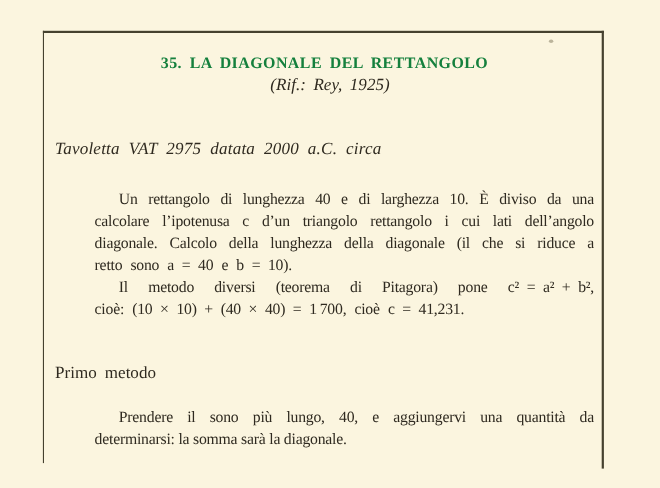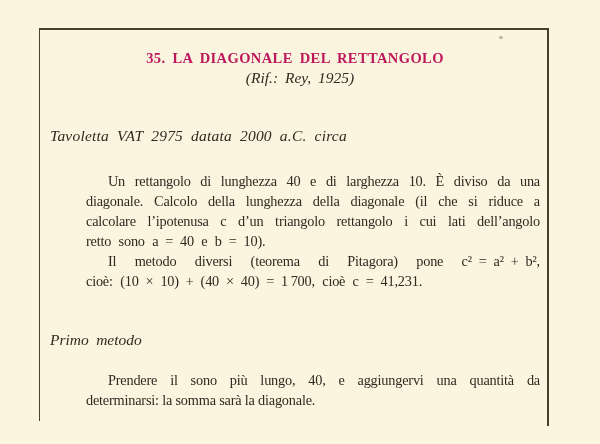--- a/index.html
+++ b/index.html
@@ -24,21 +24,21 @@
     top: 50px;
     width: 490px;
   }
   .title {
     text-align: center;
     font-weight: bold;
     font-size: 14.5px;
     line-height: 17px;
     letter-spacing: 0.4px;
     word-spacing: 3px;
-    color: #be185d;
+    color: #15803d;
   }
   .reference {
     text-align: center;
     font-style: italic;
     font-size: 15.5px;
     line-height: 18px;
     margin-top: 2px;
     word-spacing: 3px;
     transform: translateX(5px);
   }
@@ -57,21 +57,20 @@
     letter-spacing: -0.2px;
     text-align: justify;
     max-height: 20px;
     overflow: hidden;
     margin-left: 36px;
   }
   .line.stretch { text-align-last: justify; -moz-text-align-last: justify; }
   .line.indent  { text-indent: 22px; }
   .line.spread  { word-spacing: 4px; }
   .section-heading {
-    font-style: italic;
     font-size: 15.5px;
     line-height: 18px;
     margin-top: 40px;
     word-spacing: 3.5px;
   }
   .text-block-2 { margin-top: 21px; }
   .speck {
     position: absolute;
     left: 499px; top: 36px;
     width: 4px; height: 3px;
@@ -89,22 +88,22 @@
   <div class="rule rule-right"></div>
   <div class="speck"></div>
 
   <div class="content">
     <div class="title">35. LA DIAGONALE DEL RETTANGOLO</div>
     <div class="reference">(Rif.: Rey, 1925)</div>
     <div class="tablet-caption">Tavoletta VAT 2975 datata 2000 a.C. circa</div>
     <div class="text-block">
         <div class="para">
           <div class="line stretch indent">Un rettangolo di lunghezza 40 e di larghezza 10. È diviso da una</div>
+          <div class="line stretch">calcolare l’ipotenusa c d’un triangolo rettangolo i cui lati dell’angolo</div>
           <div class="line stretch">diagonale. Calcolo della lunghezza della diagonale (il che si riduce a</div>
-          <div class="line stretch">calcolare l’ipotenusa c d’un triangolo rettangolo i cui lati dell’angolo</div>
           <div class="line spread">retto sono a = 40 e b = 10).</div>
         </div>
         <div class="para">
           <div class="line stretch indent">Il metodo diversi (teorema di Pitagora) pone c² = a² + b²,</div>
           <div class="line spread">cioè: (10 × 10) + (40 × 40) = 1 700, cioè c = 41,231.</div>
         </div>
       </div>
     <div class="section-heading">Primo metodo</div>
     <div class="text-block-2">
         <div class="para">

